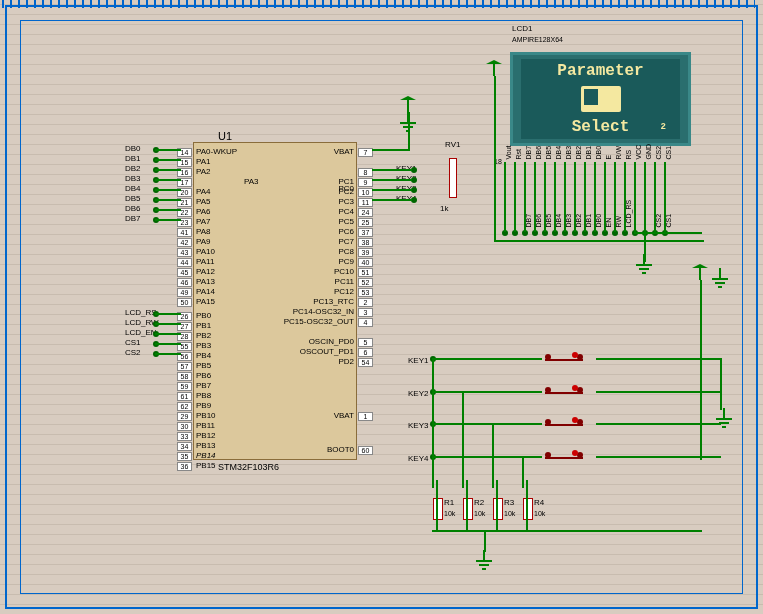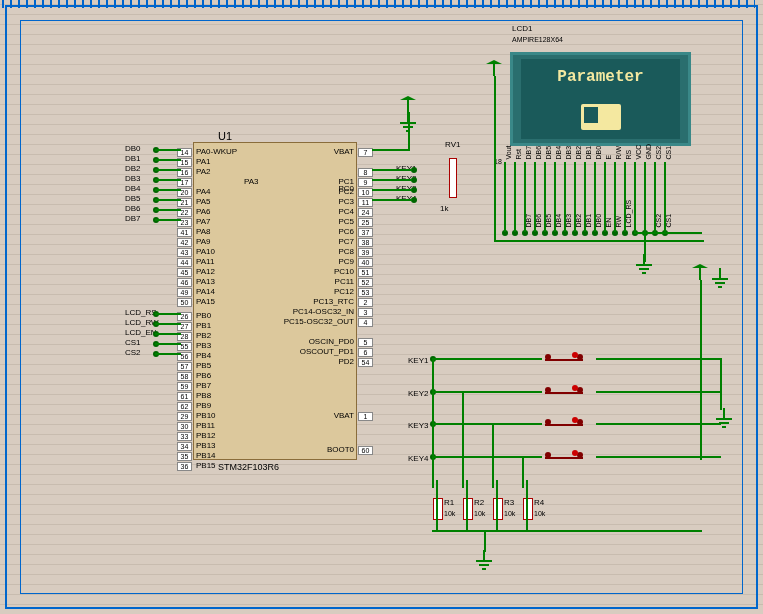--- a/index.html
+++ b/index.html
@@ -169,21 +169,21 @@
         <span class="num">30</span>
       </div>
       <div class="pin-inner-l" style="top: 288px;">PB12</div>
       <div class="pin-left" style="top: 288px;">
         <span class="num">33</span>
       </div>
       <div class="pin-inner-l" style="top: 298px;">PB13</div>
       <div class="pin-left" style="top: 298px;">
         <span class="num">34</span>
       </div>
-      <div class="pin-inner-l" style="top: 308px;">PB14</div>
+      <div class="pin-inner-l" style="top: 308px; font-style: italic;">PB14</div>
       <div class="pin-left" style="top: 308px;">
         <span class="num">35</span>
       </div>
       <div class="pin-inner-l" style="top: 318px;">PB15</div>
       <div class="pin-left" style="top: 318px;">
         <span class="num">36</span>
       </div>
       <div class="pin-inner-r" style="top: 4px;">VBAT</div>
       <div class="pin-right" style="top: 4px;">
         <span class="num">7</span>
@@ -274,20 +274,24 @@
       </div>
     </div>
 <div class="stm-label">STM32F103R6</div>
 
 <div class="label" style="left:512px;top:24px">LCD1</div>
 <div class="label" style="left:512px;top:36px;font-size:7px">AMPIRE128X64</div>
 <div class="lcd-box">
  <div class="lcd-screen">
   <div>Parameter</div>
   <div class="lcd-icon"></div>
+  <div style="position:relative;width:100%">
+          <span style="display:block;text-align:center">Select</span>
+          <span class="page2">2</span>
+        </div>
  </div>
 </div>
 
 <div class="label" style="left:445px;top:140px">RV1</div>
 <div class="rv1">
       <div class="rv1-body"></div>
     </div>
 <div class="label" style="left:440px;top:204px">1k</div>
 
 <div class="pwr" style="left:400px;top:92px"></div>

